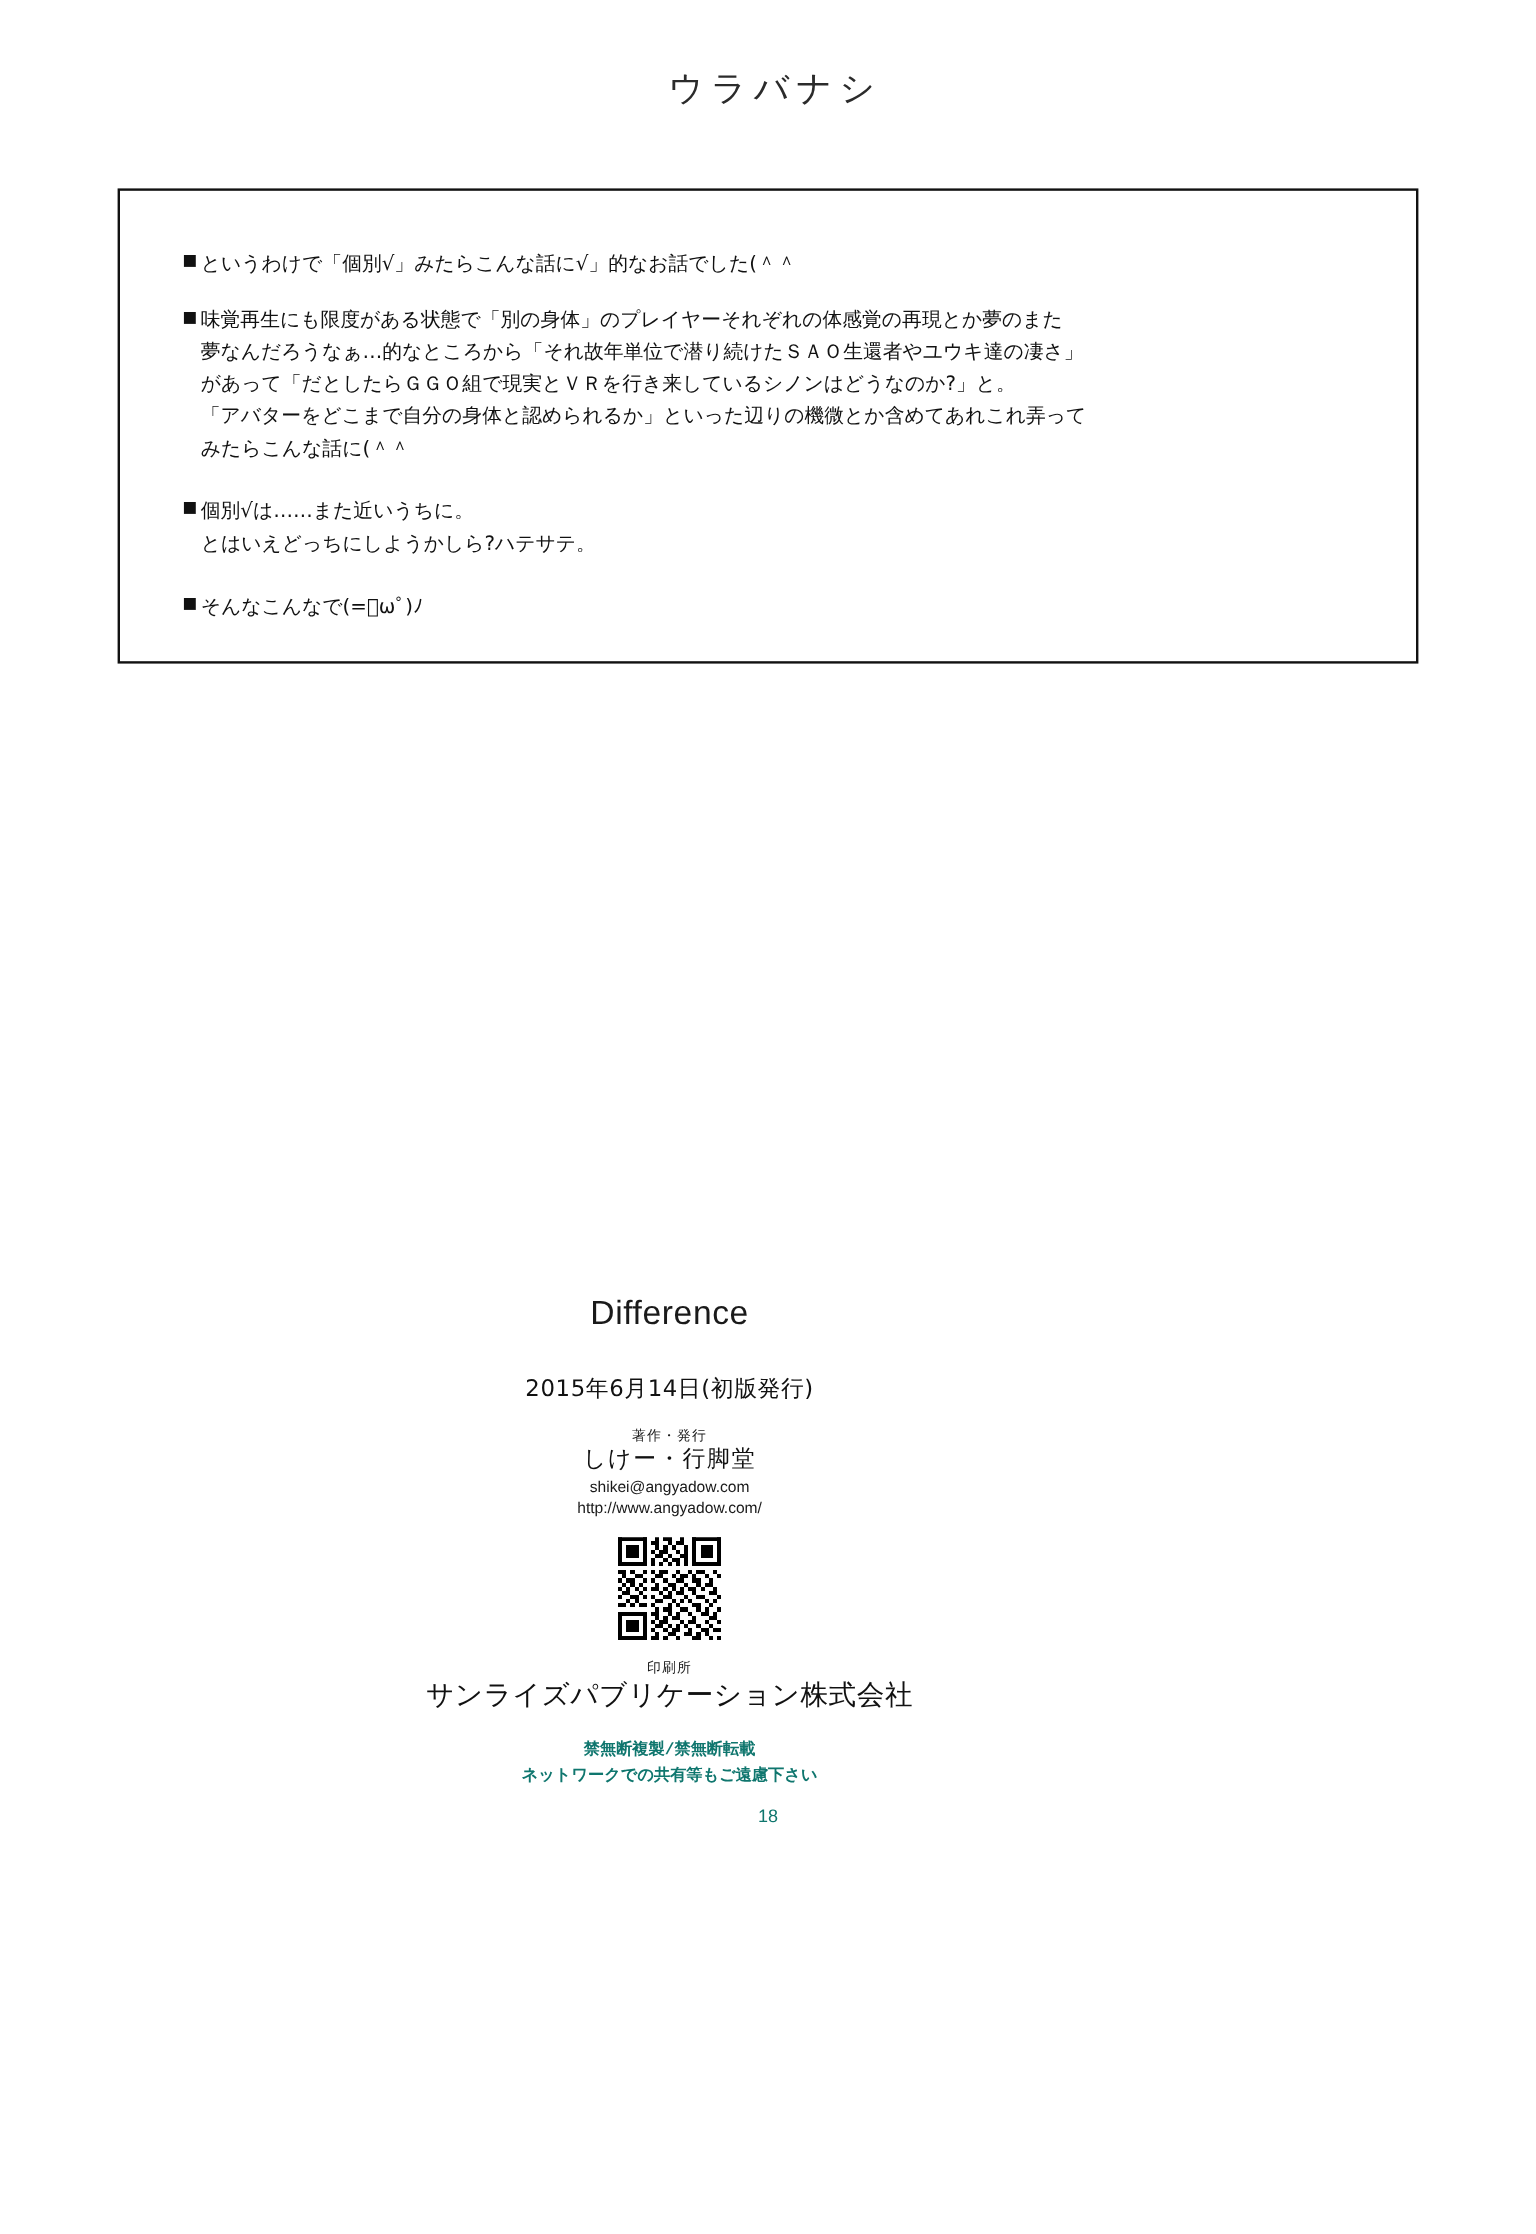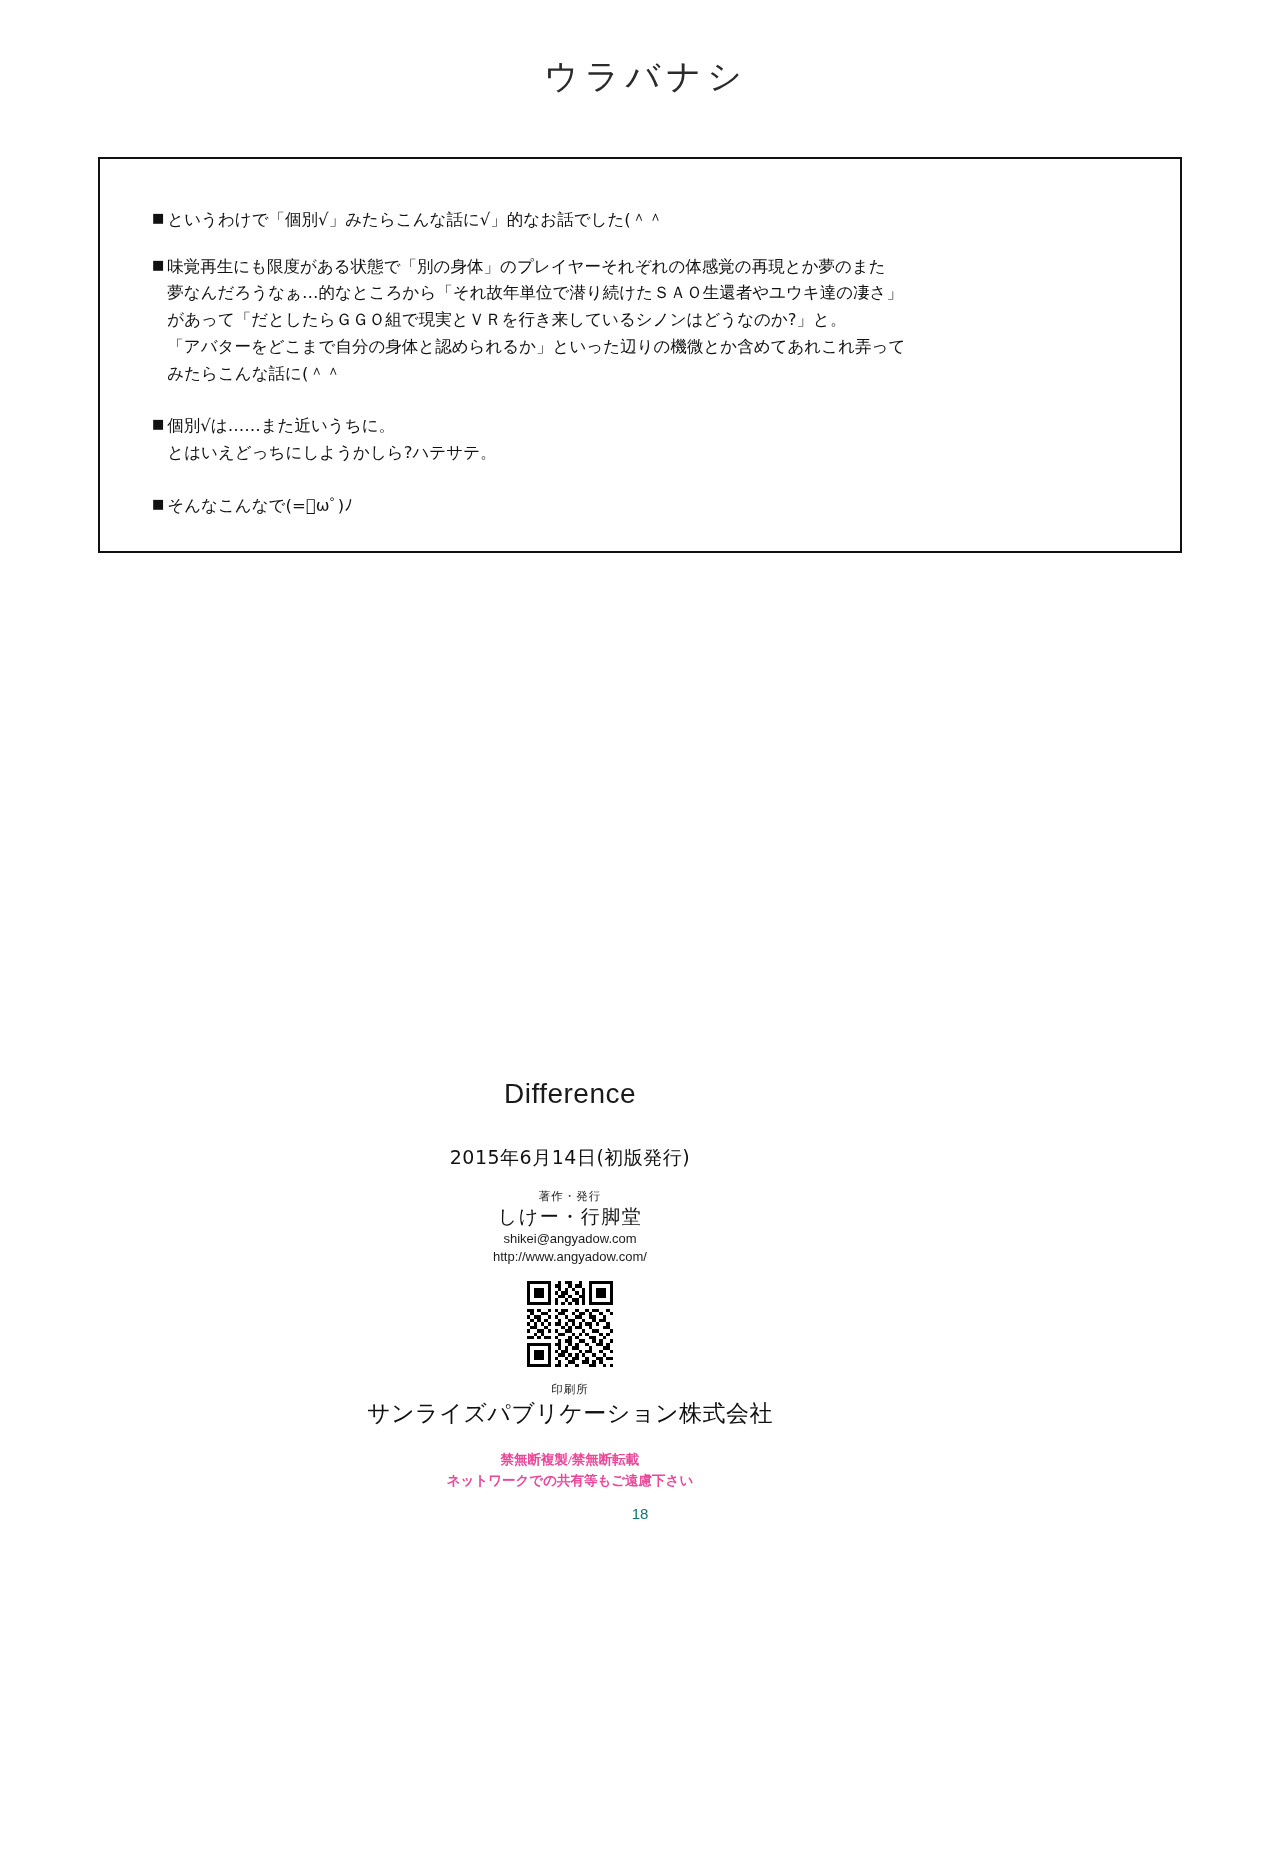--- a/index.html
+++ b/index.html
@@ -19,21 +19,21 @@
   
   .header {
     position: absolute;
     top: 58px;
     left: 0;
     width: 1280px;
     text-align: center;
   }
   .logo-kana {
     font-family: "DejaVu Sans", sans-serif;
-    font-size: 34px;
+    font-size: 29px;
     letter-spacing: 6px;
     color: #2b2b2b;
     line-height: 1.1;
     padding-left: 12px;
   }
   .logo-romaji {
     font-family: "Liberation Sans", sans-serif;
     font-size: 13px;
     letter-spacing: 1.2px;
     color: #3a3a3a;
@@ -71,21 +71,21 @@
   .para .ptext {
     flex: 1 1 auto;
     white-space: pre-wrap;
   }
   .para.tight { margin-bottom: 20px; }
   .para.big { margin-bottom: 26px; }
 
   
   .colophon {
     position: absolute;
-    left: 12px;
+    left: 0;
     top: 1078px;
     width: 1116px;
     text-align: center;
   }
   .colophon .title {
     font-family: "Liberation Sans", sans-serif;
     font-size: 28px;
     letter-spacing: 0.5px;
     color: #1a1a1a;
     margin-bottom: 34px;
@@ -136,24 +136,24 @@
 
   .val-printer {
     font-family: "DejaVu Sans", sans-serif;
     font-size: 23px;
     color: #111111;
     letter-spacing: 0.5px;
     line-height: 1.4;
     margin-bottom: 20px;
   }
   .notice {
-    font-family: Liberation Serif, serif;
+    font-family: Liberation Mono, monospace;
     font-size: 13.5px;
     font-weight: bold;
-    color: #ec4899;
+    color: #0f766e;
     line-height: 1.55;
   }
 
   .page-number {
     position: absolute;
     left: 0;
     top: 1505px;
     width: 1280px;
     text-align: center;
     font-family: "Liberation Sans", sans-serif;

